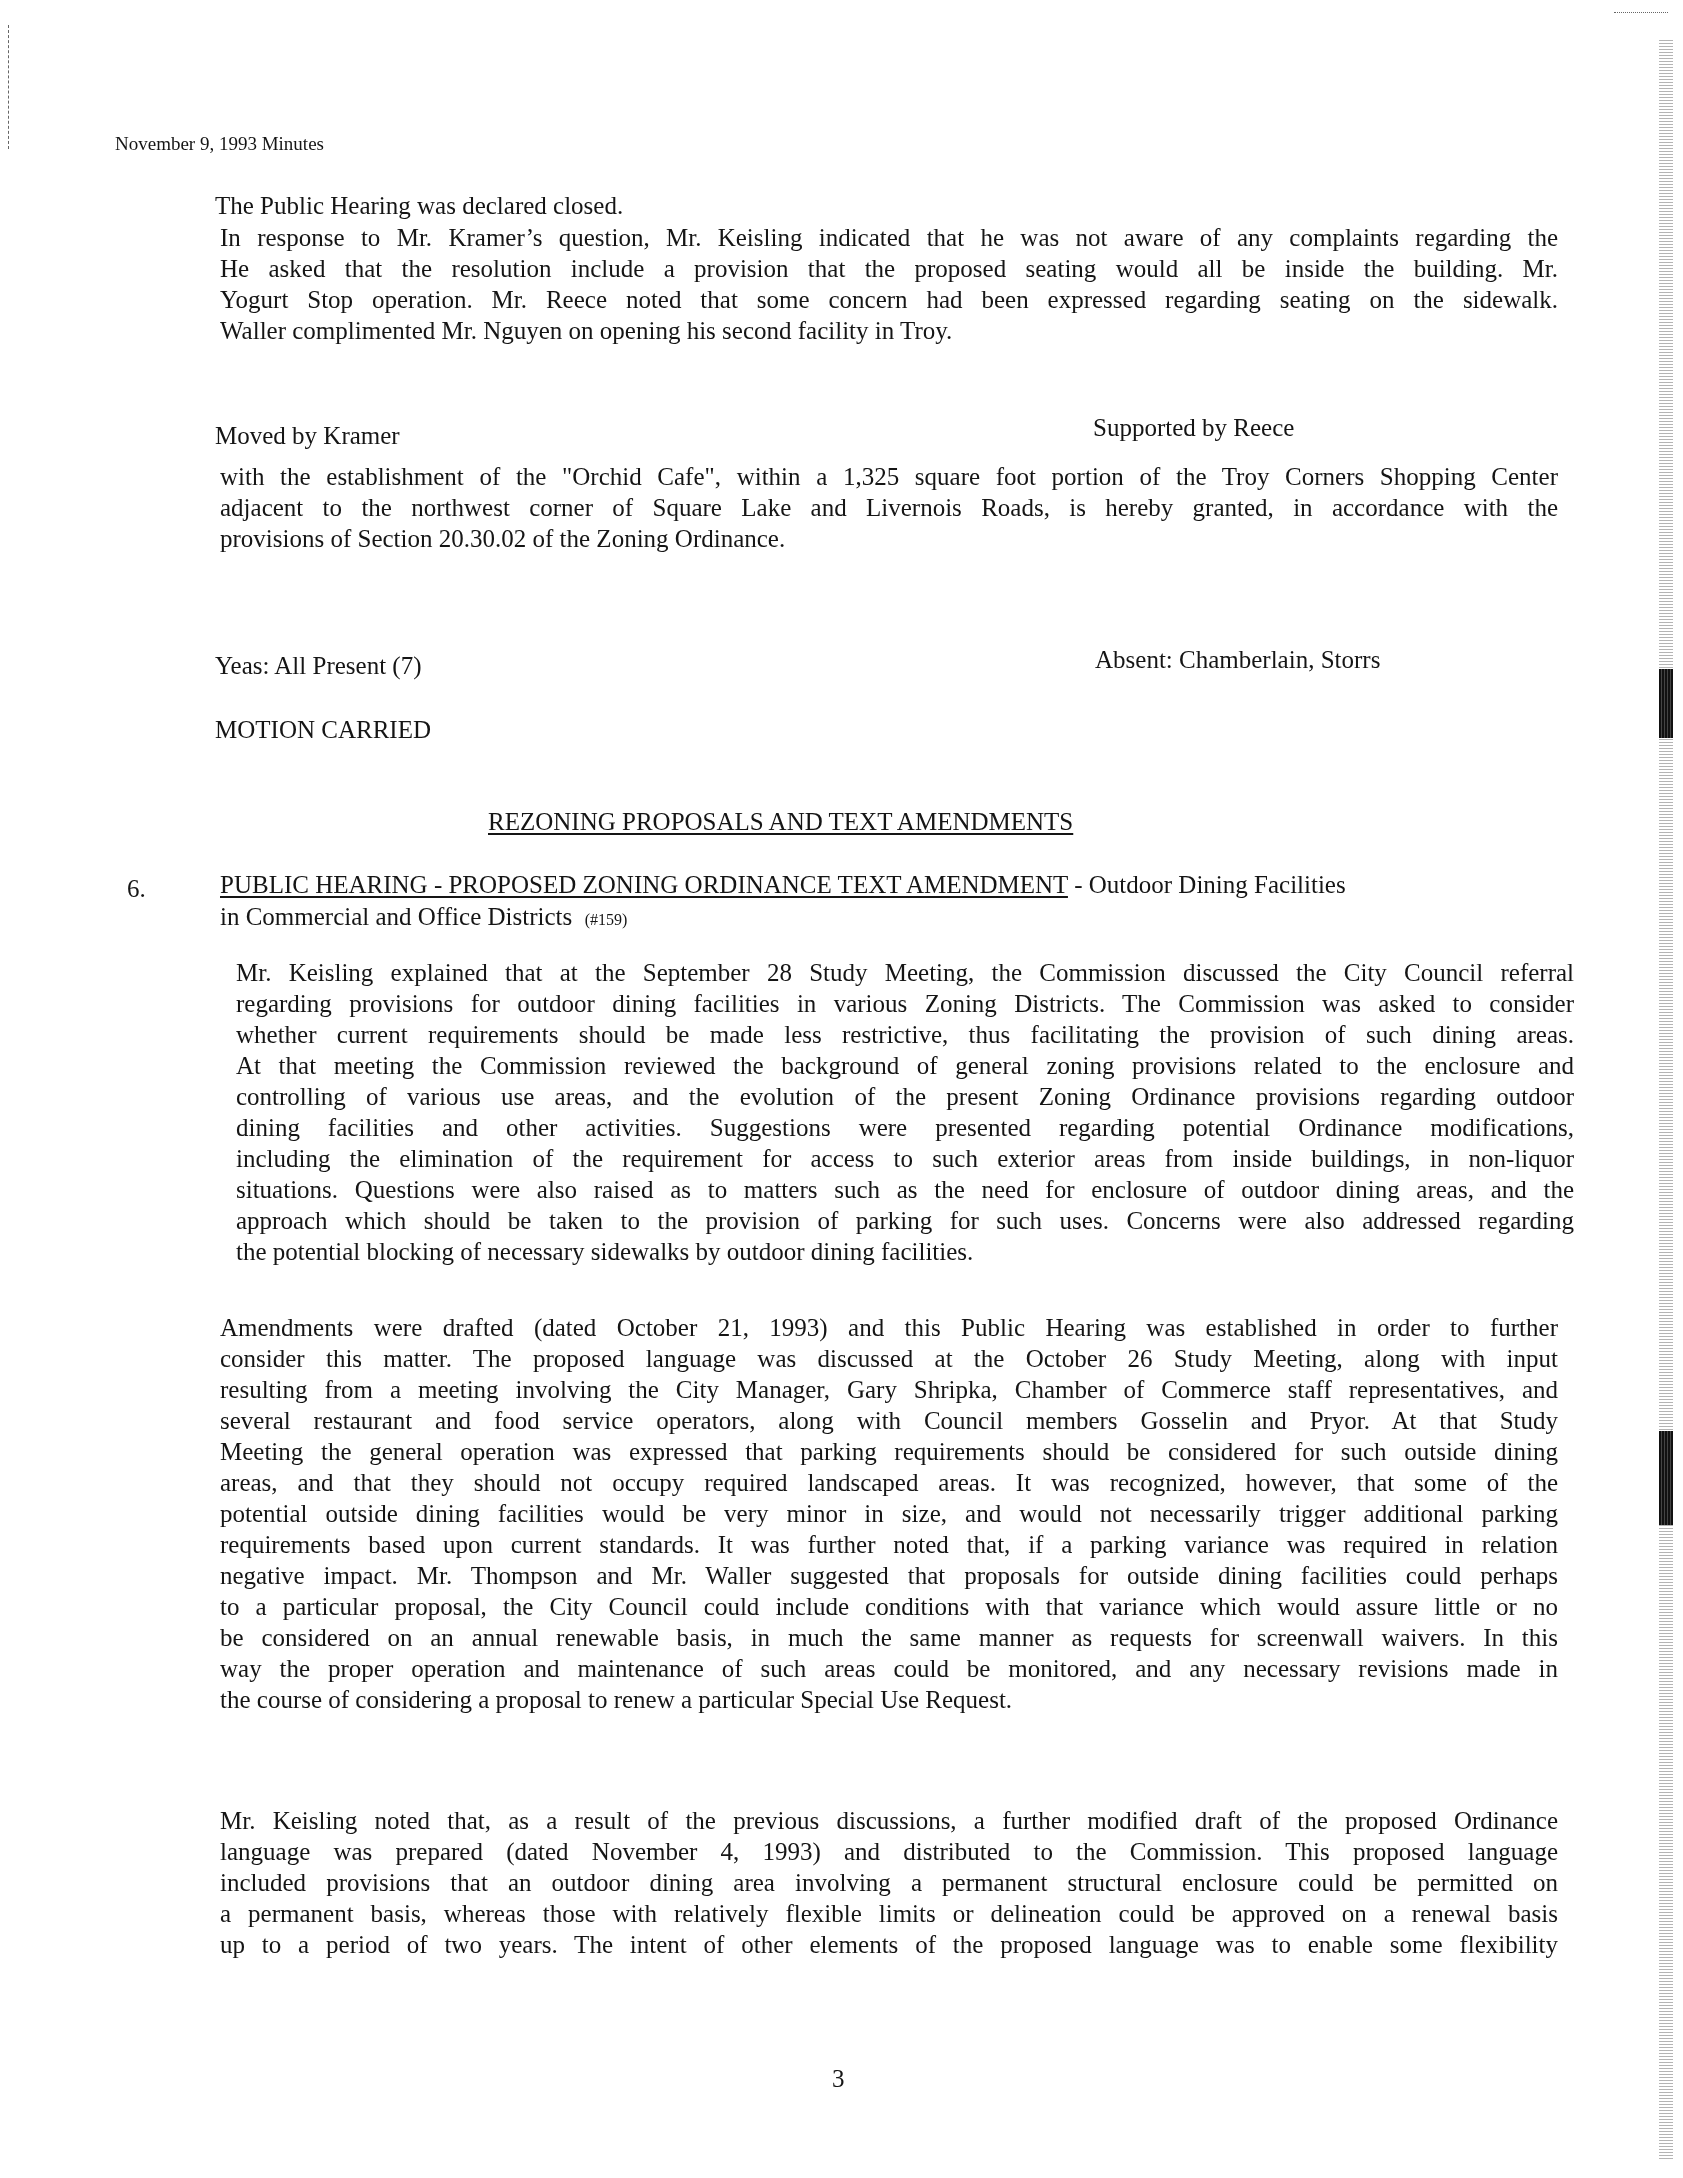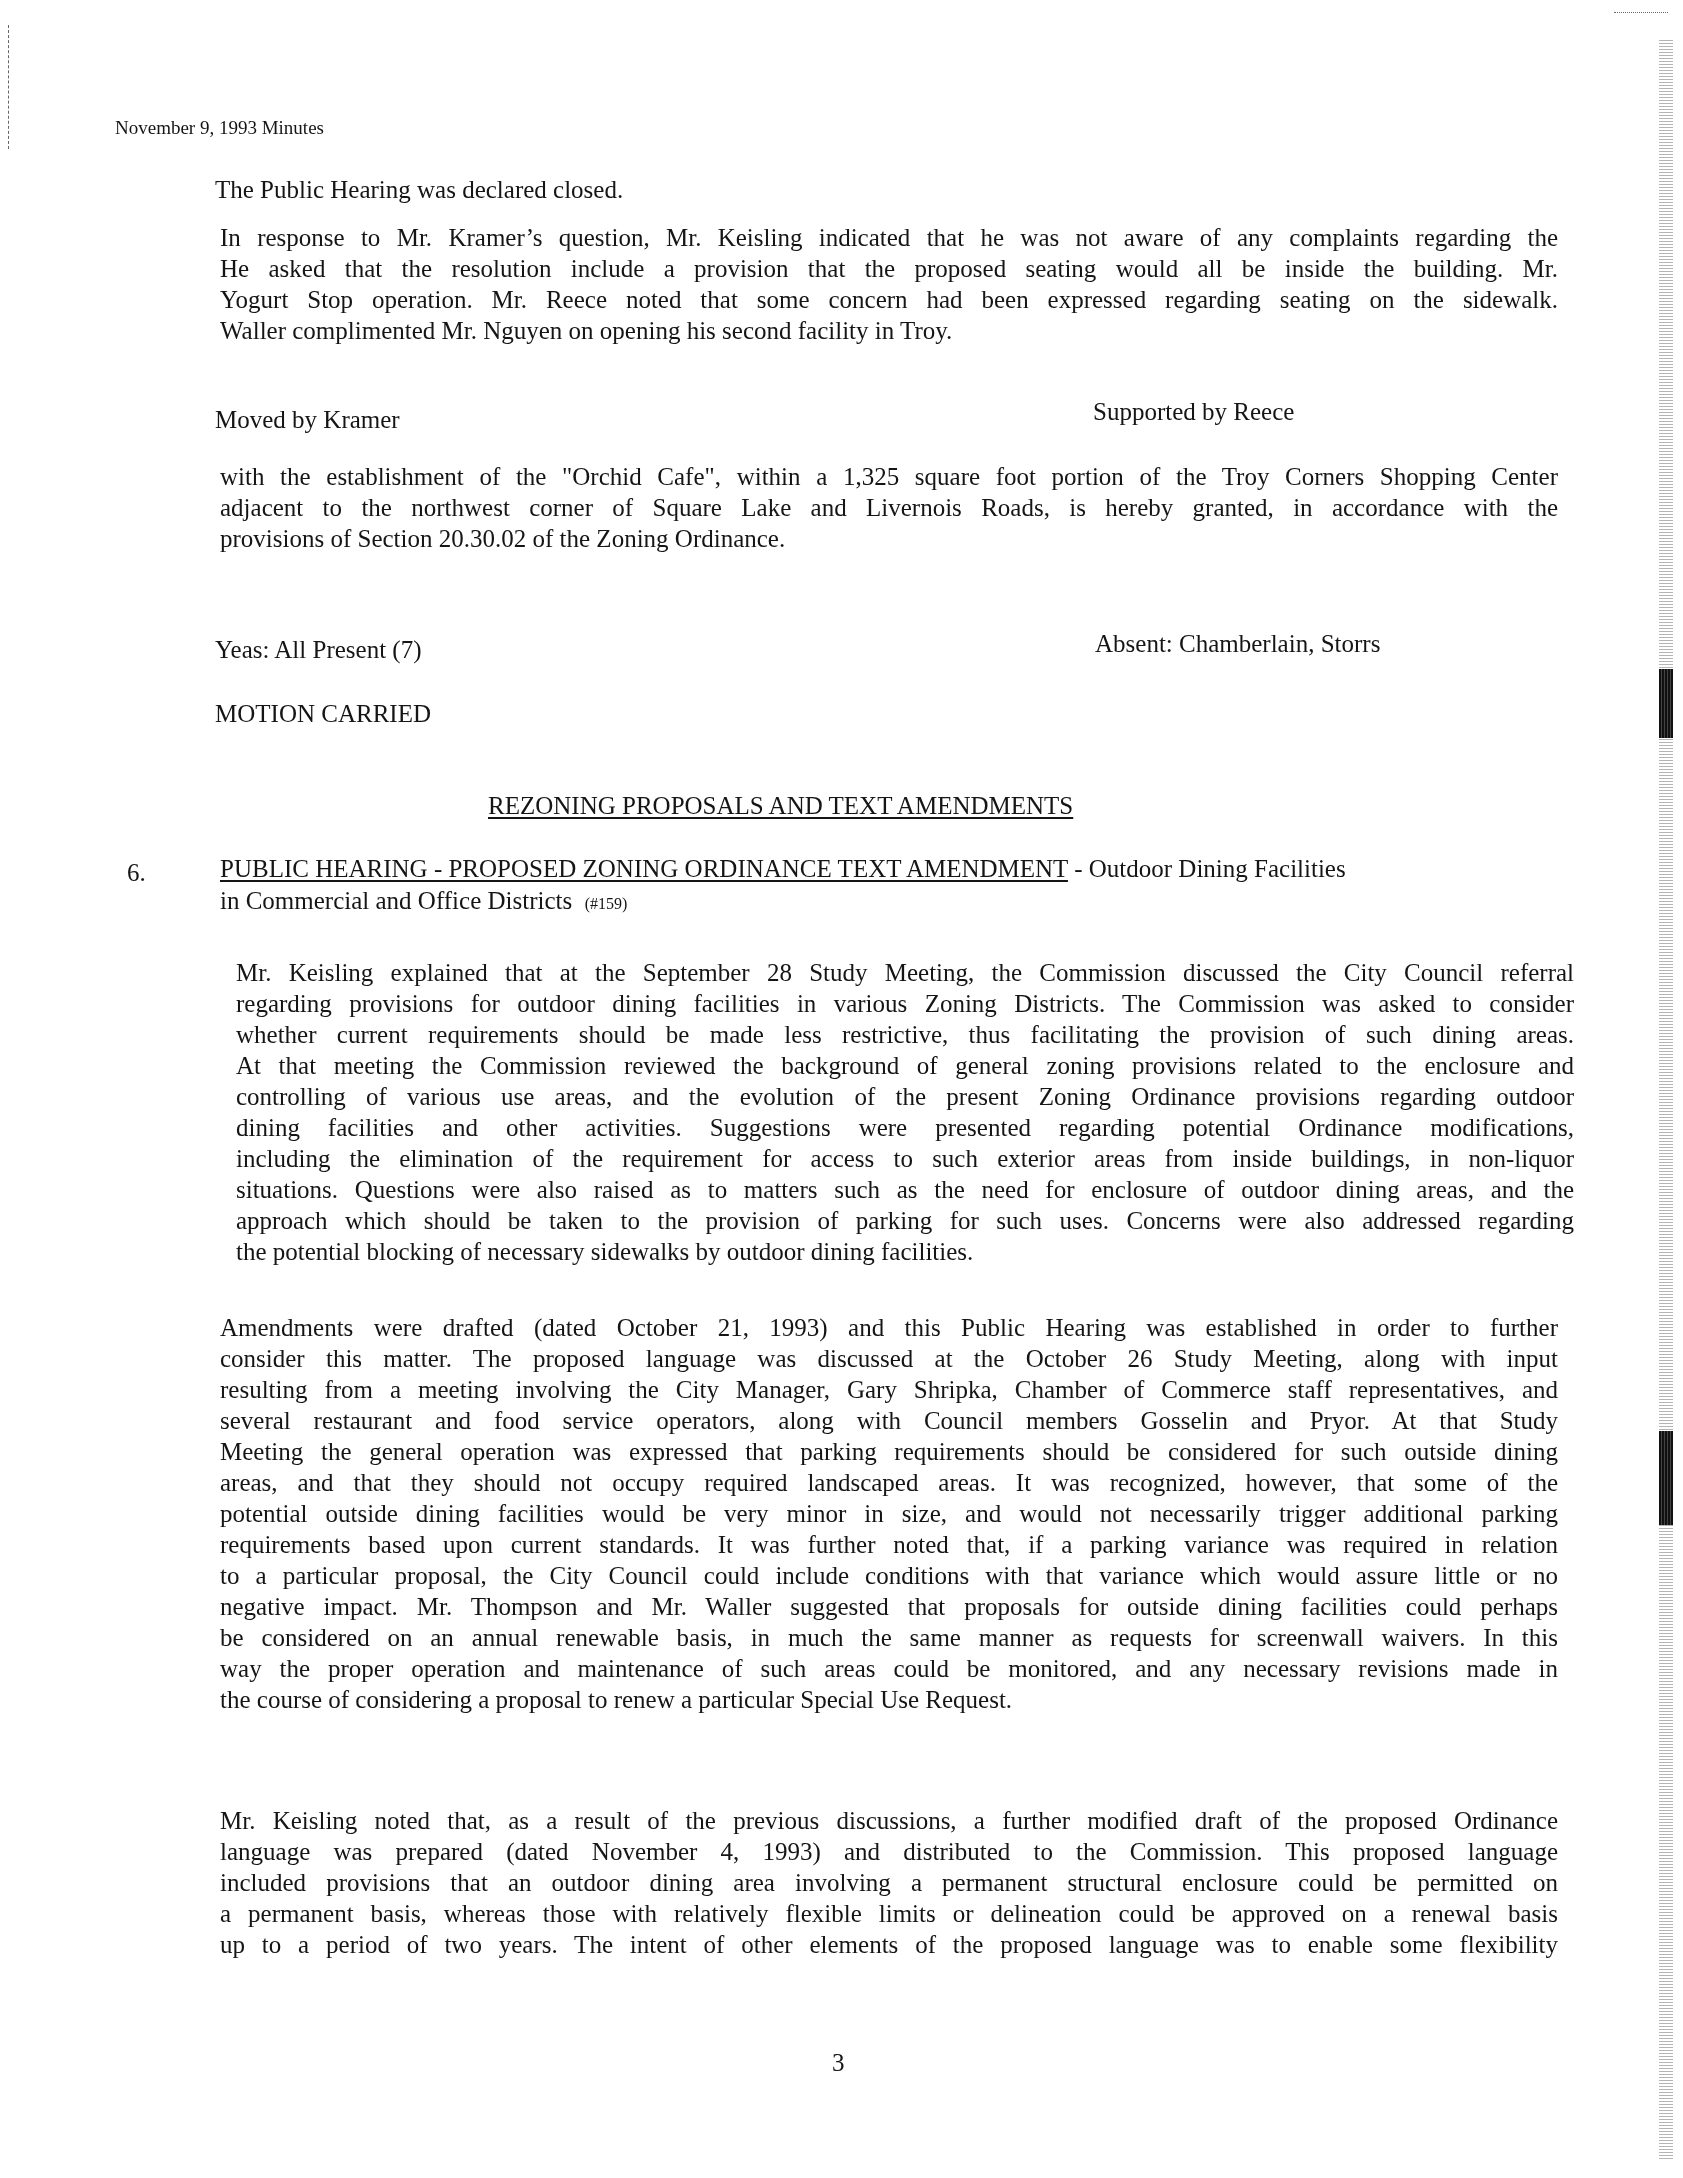--- a/index.html
+++ b/index.html
@@ -1,21 +1,21 @@
 <!DOCTYPE html>
 <html><head>
 <meta charset="utf-8">
 <style>
   html, body { margin: 0; padding: 0; }
   body {
     width: 1683px; height: 2178px; position: relative; overflow: hidden;
     background: #ffffff; color: #151515;
     font-family: "Liberation Serif", "DejaVu Serif", serif;
   }
-  .abs { position: absolute; white-space: nowrap; }
+  .abs { position: absolute; white-space: nowrap; margin-top: 16px; }
   .header { left: 115px; top: 117px; font-size: 19px; }
   .body-text { font-size: 25px; line-height: 31px; }
   .para { position: absolute; left: 220px; width: 1338px; }
   .para .line { display: block; text-align: justify; text-align-last: justify; height: 31px; white-space: nowrap; }
   .para .line.last { text-align-last: left; }
   .u { text-decoration: underline; text-underline-offset: 3px; }
   .small { font-size: 16px; }
   .page-num { left: 832px; top: 2049px; font-size: 25px; }
   .scan-strip { position: absolute; background: repeating-linear-gradient(0deg, #777 0 1px, transparent 1px 3px); opacity: .55; }
   .scan-blob { position: absolute; background: repeating-linear-gradient(90deg, #111 0 2px, #444 2px 3px); }
@@ -81,22 +81,22 @@
 
   <div class="para" style="top:1312px;">
     <span class="line">Amendments were drafted (dated October 21, 1993) and this Public Hearing was established in order to further</span>
     <span class="line">consider this matter.  The proposed language was discussed at the October 26 Study Meeting, along with input</span>
     <span class="line">resulting from a meeting involving the City Manager, Gary Shripka, Chamber of Commerce staff representatives, and</span>
     <span class="line">several restaurant and food service operators, along with Council members Gosselin and Pryor.  At that Study</span>
     <span class="line">Meeting the general operation was expressed that parking requirements should be considered for such outside dining</span>
     <span class="line">areas, and that they should not occupy required landscaped areas.  It was recognized, however, that some of the</span>
     <span class="line">potential outside dining facilities would be very minor in size, and would not necessarily trigger additional parking</span>
     <span class="line">requirements based upon current standards.  It was further noted that, if a parking variance was required in relation</span>
+    <span class="line">negative impact.  Mr. Thompson and Mr. Waller suggested that proposals for outside dining facilities could perhaps</span>
     <span class="line">to a particular proposal, the City Council could include conditions with that variance which would assure little or no</span>
-    <span class="line">negative impact.  Mr. Thompson and Mr. Waller suggested that proposals for outside dining facilities could perhaps</span>
     <span class="line">be considered on an annual renewable basis, in much the same manner as requests for screenwall waivers.  In this</span>
     <span class="line">way the proper operation and maintenance of such areas could be monitored, and any necessary revisions made in</span>
     <span class="line last">the course of considering a proposal to renew a particular Special Use Request.</span>
   </div>
 
   <div class="para" style="top:1805px;">
     <span class="line">Mr. Keisling noted that, as a result of the previous discussions, a further modified draft of the proposed Ordinance</span>
     <span class="line">language was prepared (dated November 4, 1993) and distributed to the Commission.  This proposed language</span>
     <span class="line">included provisions that an outdoor dining area involving a permanent structural enclosure could be permitted on</span>
     <span class="line">a permanent basis, whereas those with relatively flexible limits or delineation could be approved on a renewal basis</span>

